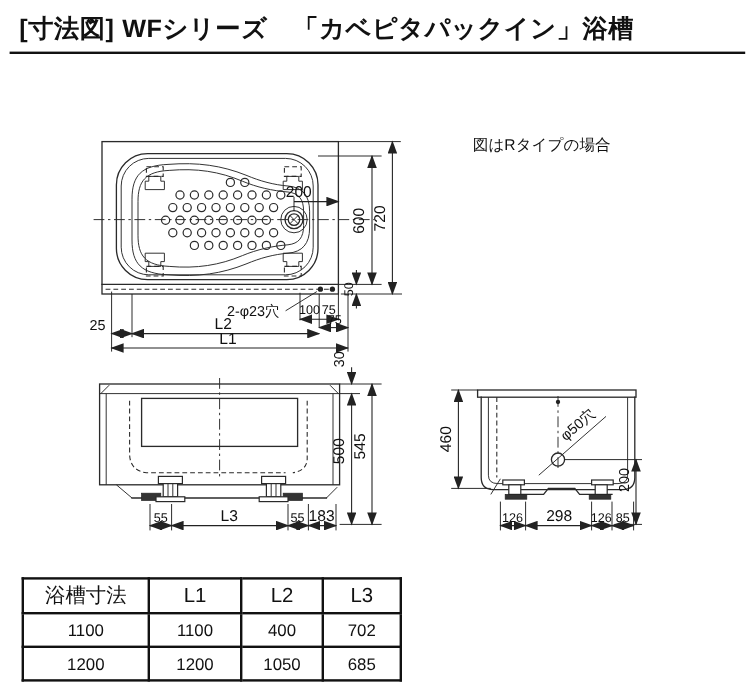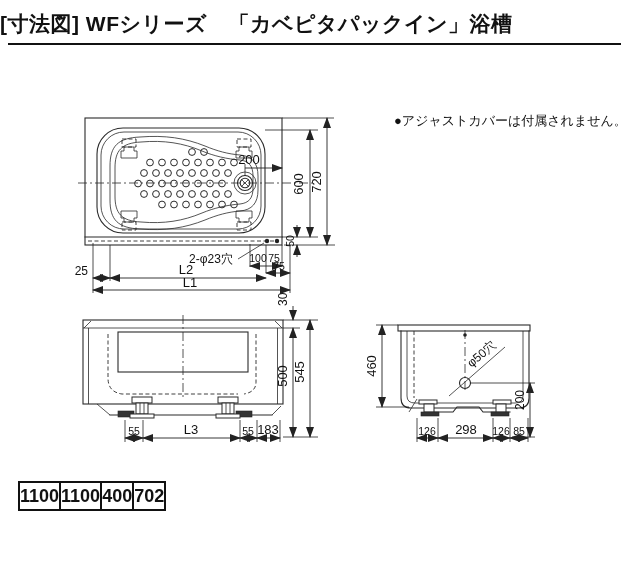--- a/index.html
+++ b/index.html
@@ -1,47 +1,47 @@
 <!DOCTYPE html>
 <html><head>
 <meta charset="utf-8">
 <style>
   html,body{margin:0;padding:0;background:#fff;}
   body{width:629px;height:576px;position:relative;font-family:"Liberation Sans",sans-serif;color:#111;overflow:hidden;}
   .abs{position:absolute;}
-  #title{left:0;top:10px;font-size:21px;font-weight:bold;letter-spacing:.5px;white-space:nowrap;}
+  #title{left:16px;top:10px;font-size:21px;font-weight:bold;letter-spacing:.5px;white-space:nowrap;}
   #title-rule{left:8px;top:43px;width:613px;border-top:2px solid #111;height:0;}
   #notes{left:394px;top:112px;font-size:13px;line-height:18px;white-space:nowrap;}
   svg{position:absolute;left:0;top:0;}
   svg .ln{stroke:#2a2a2a;stroke-width:1.1;fill:none;stroke-linecap:square;}
   svg .thin{stroke:#2a2a2a;stroke-width:.8;fill:none;}
   svg .dim{stroke:#222;stroke-width:.9;fill:none;}
   svg .ext{stroke:#222;stroke-width:.8;fill:none;}
   svg .dash{stroke:#2a2a2a;stroke-width:.9;fill:none;stroke-dasharray:4 2.5;}
   svg .dashdot{stroke:#2a2a2a;stroke-width:.8;fill:none;stroke-dasharray:9 3 2 3;}
   svg text{fill:#111;stroke:none;font-family:"Liberation Sans",sans-serif;}
   svg .lbl{font-size:12px;}
   svg .lbl-s{font-size:10.5px;}
   svg .lbl-m{font-size:13px;}
   svg .dark{fill:#333;stroke:#222;stroke-width:.6;}
   svg .wh{fill:#fff;stroke:#2a2a2a;stroke-width:1;}
   #dims-table{left:18px;top:481px;border-collapse:collapse;}
   #dims-table td,#dims-table th{border:2px solid #111;text-align:center;vertical-align:middle;font-weight:normal;padding:0;}
   #dims-table th{font-size:17px;height:27px;}
-  #dims-table td{font-size:18px;height:26px;font-weight:bold;}
+  #dims-table td{font-size:14px;height:26px;}
   .c0{width:103px}.c1{width:75px}.c2{width:66px}.c3{width:63px}
 </style>
 </head>
 <body>
 
 <div class="abs" id="title">[寸法図] WFシリーズ　「カベピタパックイン」浴槽</div>
 <div class="abs" id="title-rule"></div>
 
 <div class="abs" id="notes">
-  <div>●アジャストカバーは付属されません。</div>
+  <div>図はRタイプの場合</div>
 </div>
 
 <svg width="629" height="576" viewBox="0 0 629 576">
   <defs>
     <marker id="ar" markerWidth="11" markerHeight="8" refX="10" refY="4" orient="auto-start-reverse" markerUnits="userSpaceOnUse">
       <path d="M0,0 L11,4 L0,8 Z" fill="#222"></path>
     </marker>
   </defs>
 
   <g>
@@ -271,20 +271,32 @@
       <text class="lbl-s" x="427" y="435" text-anchor="middle">126</text>
       <text class="lbl-m" x="466" y="434" text-anchor="middle">298</text>
       <text class="lbl-s" x="501" y="435" text-anchor="middle">126</text>
       <text class="lbl-s" x="519" y="435" text-anchor="middle">85</text>
     </g>
   </g>
 </svg>
 
 <table class="abs" id="dims-table">
   <tbody>
+      <tr>
+    <th class="c0">浴槽寸法</th>
+    <th class="c1">L1</th>
+    <th class="c2">L2</th>
+    <th class="c3">L3</th>
+  </tr>
   <tr>
     <td>1100</td>
     <td>1100</td>
     <td>400</td>
     <td>702</td>
   </tr>
+  <tr>
+    <td>1200</td>
+    <td>1200</td>
+    <td>1050</td>
+    <td>685</td>
+  </tr>
 </tbody>
   </table>
 
 </body></html>

